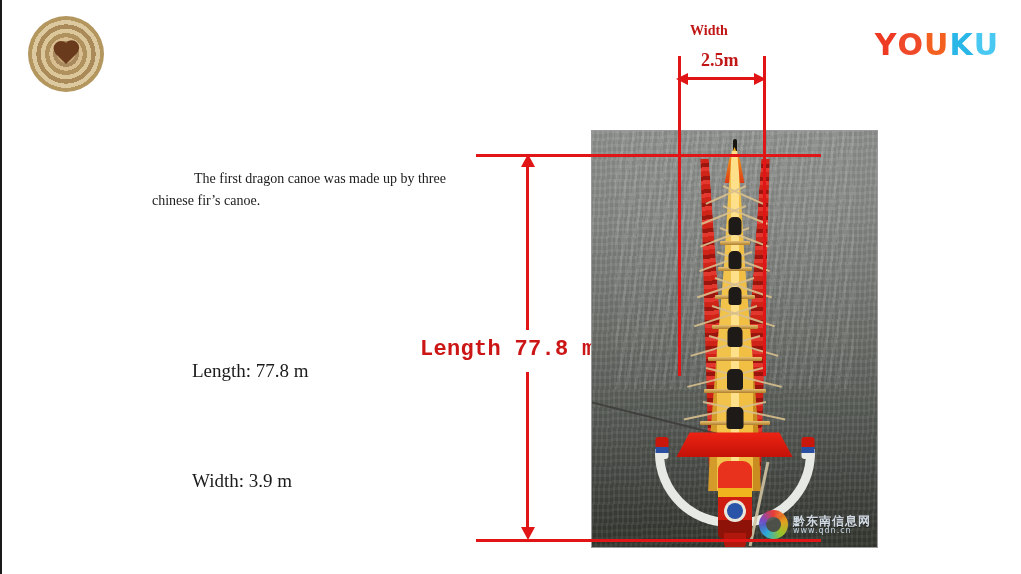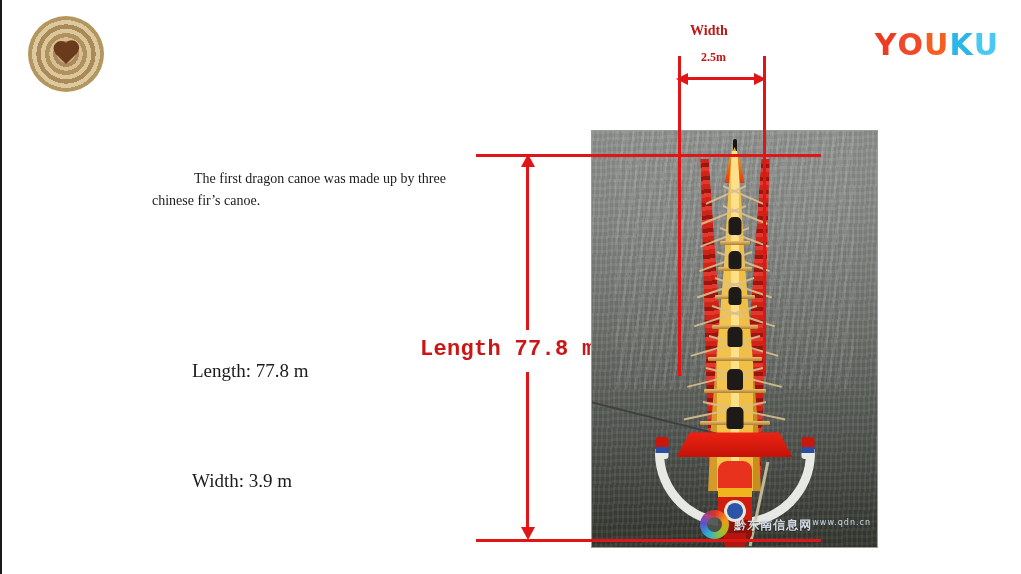--- a/index.html
+++ b/index.html
@@ -49,21 +49,21 @@
 
   .spec{position:absolute;left:190px;font-size:19px;color:#1b1b1b;white-space:nowrap;}
   .spec-length{top:360px;}
   .spec-width{top:470px;}
 
   .len-label{position:absolute;left:418px;top:337px;font-size:22px;font-weight:bold;
              color:#cc1616;white-space:nowrap;letter-spacing:.3px;font-family:Liberation Mono, monospace;}
 
   .w-label{position:absolute;left:688px;top:23px;font-size:14px;font-weight:bold;
            color:#c01616;white-space:nowrap;}
-  .w-value{position:absolute;left:699px;top:50px;font-size:12px;font-weight:bold;
+  .w-value{position:absolute;left:699px;top:50px;font-size:18px;font-weight:bold;
            color:#c01616;white-space:nowrap;}
 
   
   .photo{position:absolute;left:589px;top:130px;width:287px;height:418px;
          overflow:hidden;border:1px solid #9b9b9b;box-sizing:border-box;
          background:linear-gradient(180deg,#8f928e 0%,#858884 22%,#6e716c 48%,#565a55 70%,#41443f 88%,#34372f 100%);}
   .water-tex{position:absolute;inset:0;
         background:
          repeating-linear-gradient(93deg,rgba(255,255,255,.05) 0 2px,rgba(0,0,0,.05) 2px 5px),
          repeating-linear-gradient(178deg,rgba(255,255,255,.045) 0 3px,rgba(0,0,0,.04) 3px 7px);
@@ -126,21 +126,21 @@
   .paddle-long{position:absolute;left:50%;top:330px;transform:translateX(-50%) translateX(24px) rotate(12deg);
         width:3px;height:86px;background:#cfc3a2;opacity:.9;}
 
   
   .wmark{position:absolute;right:6px;bottom:8px;display:flex;align-items:center;gap:5px;opacity:.92;}
   .wmark-orb{width:29px;height:29px;border-radius:50%;
         background:conic-gradient(#e8302a,#f3a81d,#9bd02c,#28b7e6,#6a3fc6,#e8302a);
         position:relative;}
   .wmark-orb:after{content:"";position:absolute;left:7px;top:7px;width:15px;height:15px;
         border-radius:50%;background:#4d524a;}
-  .wmark-txt{display:flex;flex-direction:row;line-height:1;}
+  .wmark-txt{display:flex;flex-direction:column;line-height:1;}
   .wmark-cn{font-family:"DejaVu Sans",sans-serif;font-size:12px;font-weight:bold;color:#dfe8f2;
         letter-spacing:1px;text-shadow:0 1px 1px rgba(0,0,0,.6);}
   .wmark-url{font-family:"DejaVu Sans",sans-serif;font-size:8px;color:#cfe0ef;letter-spacing:1px;}
 
   
   .rl{position:absolute;background:#e11515;}
   .rl-h{height:3px;}
   .rl-v{width:3px;}
 
   .arrowhead{position:absolute;width:0;height:0;}

